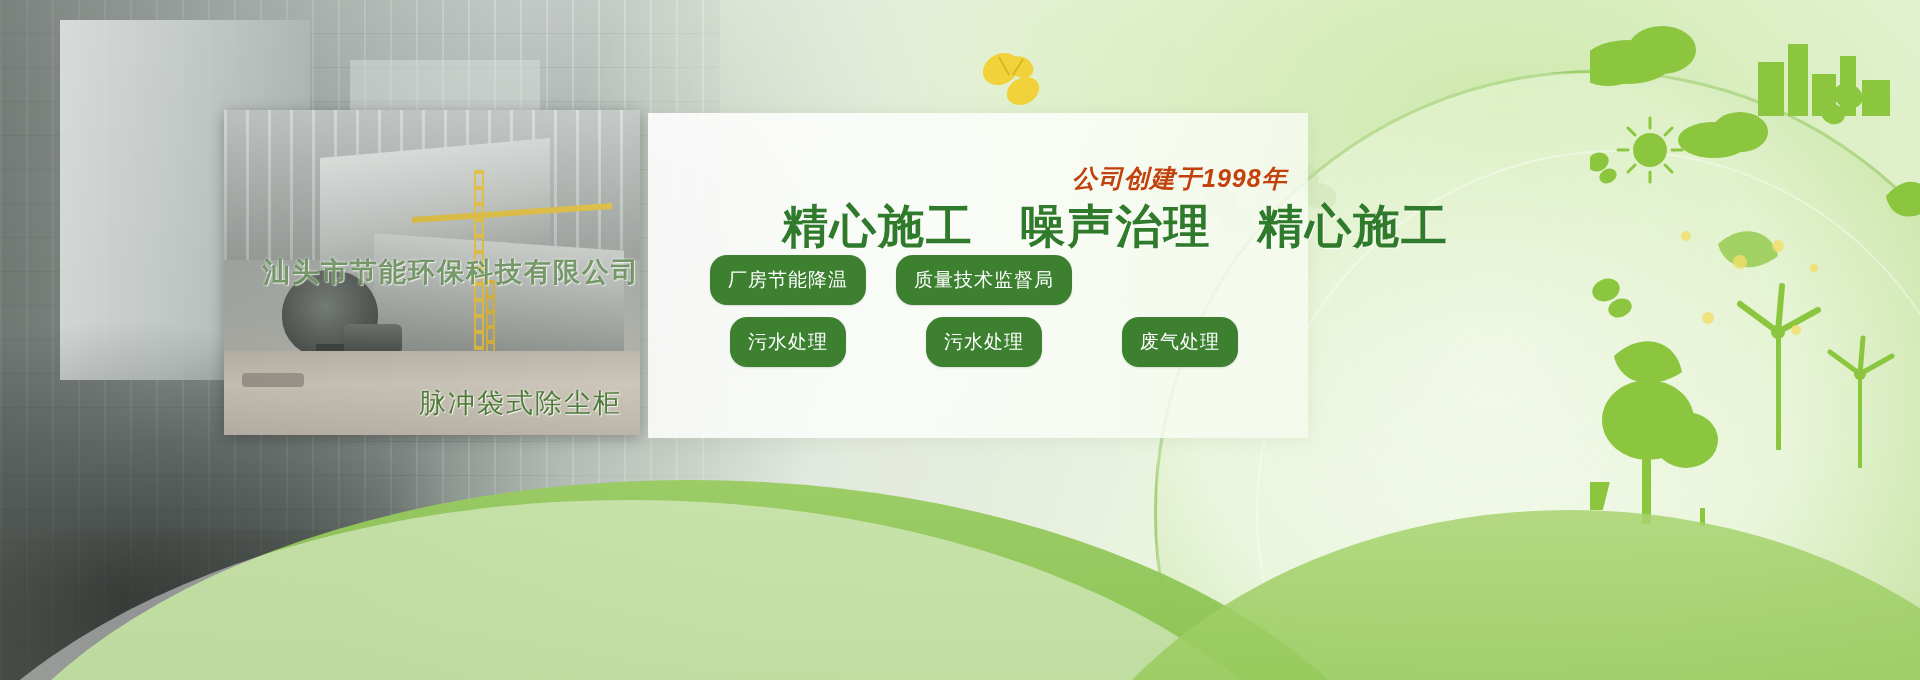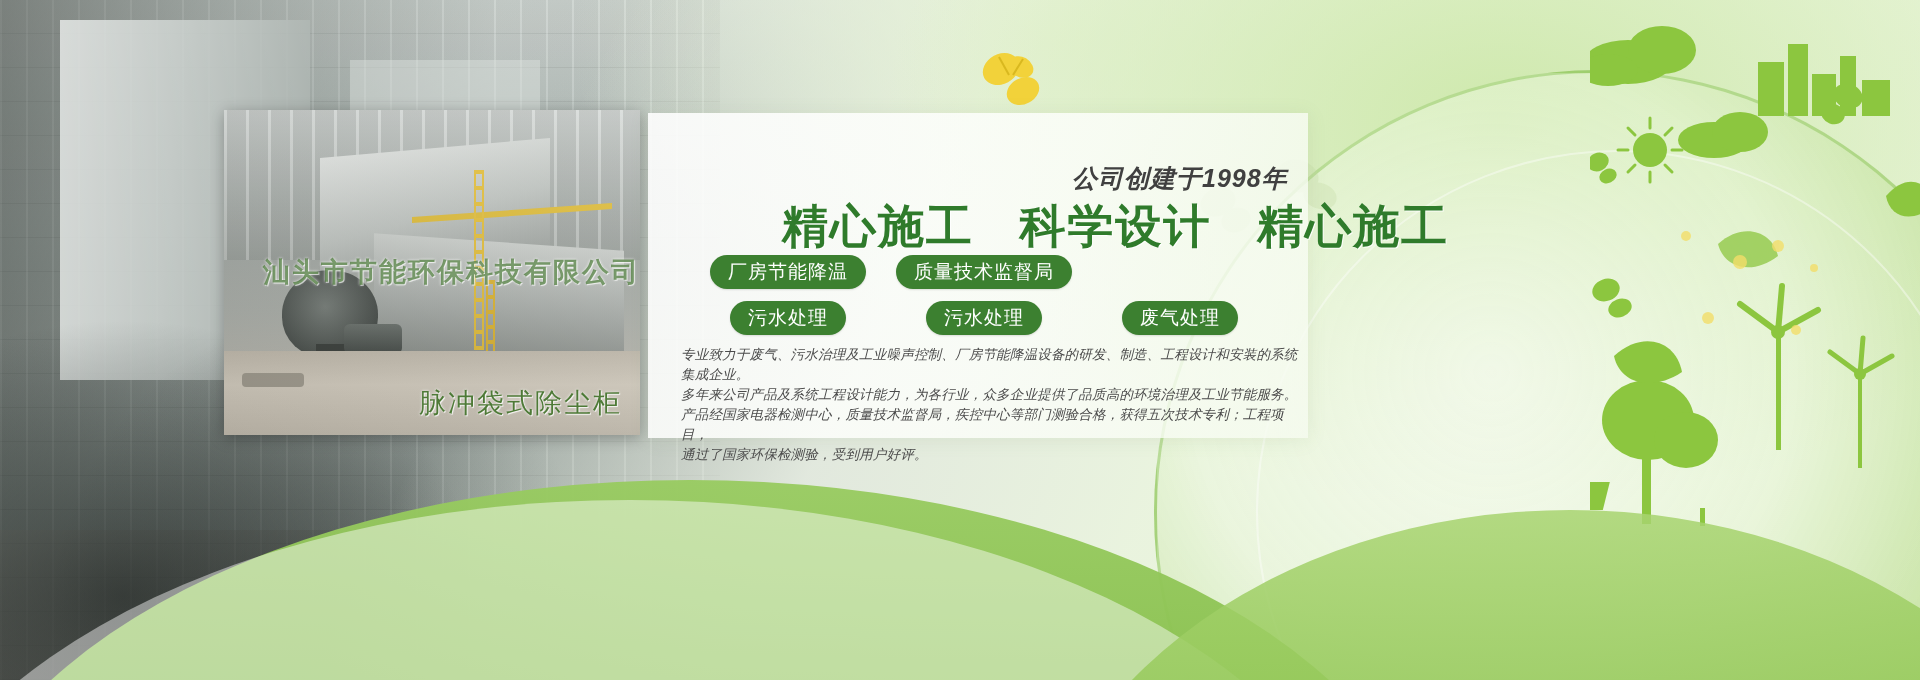--- a/index.html
+++ b/index.html
@@ -134,39 +134,39 @@
 
   
   .panel{
     position:absolute;left:648px;top:113px;width:660px;height:325px;
     background:linear-gradient(120deg,rgba(255,255,255,.88) 0%,rgba(252,254,250,.84) 55%,rgba(246,251,240,.76) 100%);
     box-shadow:0 2px 18px rgba(120,150,100,.12);
   }
 
   .kicker{
     position:absolute;left:1072px;top:162px;
-    font-size:25px;font-weight:700;font-style:italic;color:#404040;
+    font-size:25px;font-weight:700;font-style:italic;color:#c2410c;
     letter-spacing:1px;
   }
   .headline{
     position:absolute;left:782px;top:196px;
     font-size:46px;font-weight:700;color:#2f7b2b;
     letter-spacing:2px;white-space:nowrap;
     text-shadow:1px 1px 0 rgba(255,255,255,.85);
   }
   .headline .sp{display:inline-block;width:16px;}
 
   .pills{position:absolute;left:690px;top:255px;width:600px;}
   .pill-row{display:flex;gap:0;margin-bottom:12px;}
   .pill{
     display:inline-flex;align-items:center;justify-content:center;
     height:34px;border-radius:17px;
     background:#3c8030;color:#ffffff;
     font-size:19px;letter-spacing:1px;
-    padding:0 18px;white-space:nowrap;
+    padding:8px 18px;white-space:nowrap;
     box-shadow:0 1px 2px rgba(0,0,0,.12);
   }
   .slot{display:flex;justify-content:center;}
   .slot-a{width:196px;}
   .slot-b{width:196px;}
   .slot-c{width:196px;}
 
   .desc{
     position:absolute;left:681px;top:345px;width:624px;
     font-size:13.5px;line-height:20px;color:#4b4b4b;font-style:italic;
@@ -332,21 +332,21 @@
     <div class="photo-caption">脉冲袋式除尘柜</div>
   </div>
 
   <div class="panel"></div>
 
   <div class="kicker">公司创建于1998年</div>
 
   <div class="headline">
     <span>精心施工</span>
     <span class="sp"></span>
-    <span>科学设计</span>
+    <span>噪声治理</span>
     <span class="sp"></span>
     <span>精心施工</span>
   </div>
 
   <div class="pills">
     <div class="pill-row">
       <div class="slot slot-a">
           <span class="pill">厂房节能降温</span>
         </div>
       <div class="slot slot-c">
@@ -359,24 +359,18 @@
         </div>
       <div class="slot slot-b">
           <span class="pill">污水处理</span>
         </div>
       <div class="slot slot-c">
           <span class="pill">废气处理</span>
         </div>
     </div>
   </div>
 
-  <div class="desc">
-    <p>专业致力于废气、污水治理及工业噪声控制、厂房节能降温设备的研发、制造、工程设计和安装的系统集成企业。</p>
-    <p>多年来公司产品及系统工程设计能力，为各行业，众多企业提供了品质高的环境治理及工业节能服务。</p>
-    <p>产品经国家电器检测中心，质量技术监督局，疾控中心等部门测验合格，获得五次技术专利；工程项目，</p>
-    <p>通过了国家环保检测验，受到用户好评。</p>
-  </div>
 
   <div class="bg-sweep"></div>
   <div class="bg-sweep2"></div>
   <div class="bg-sweep-r"></div>
 
 </div>
 
 </body></html>

